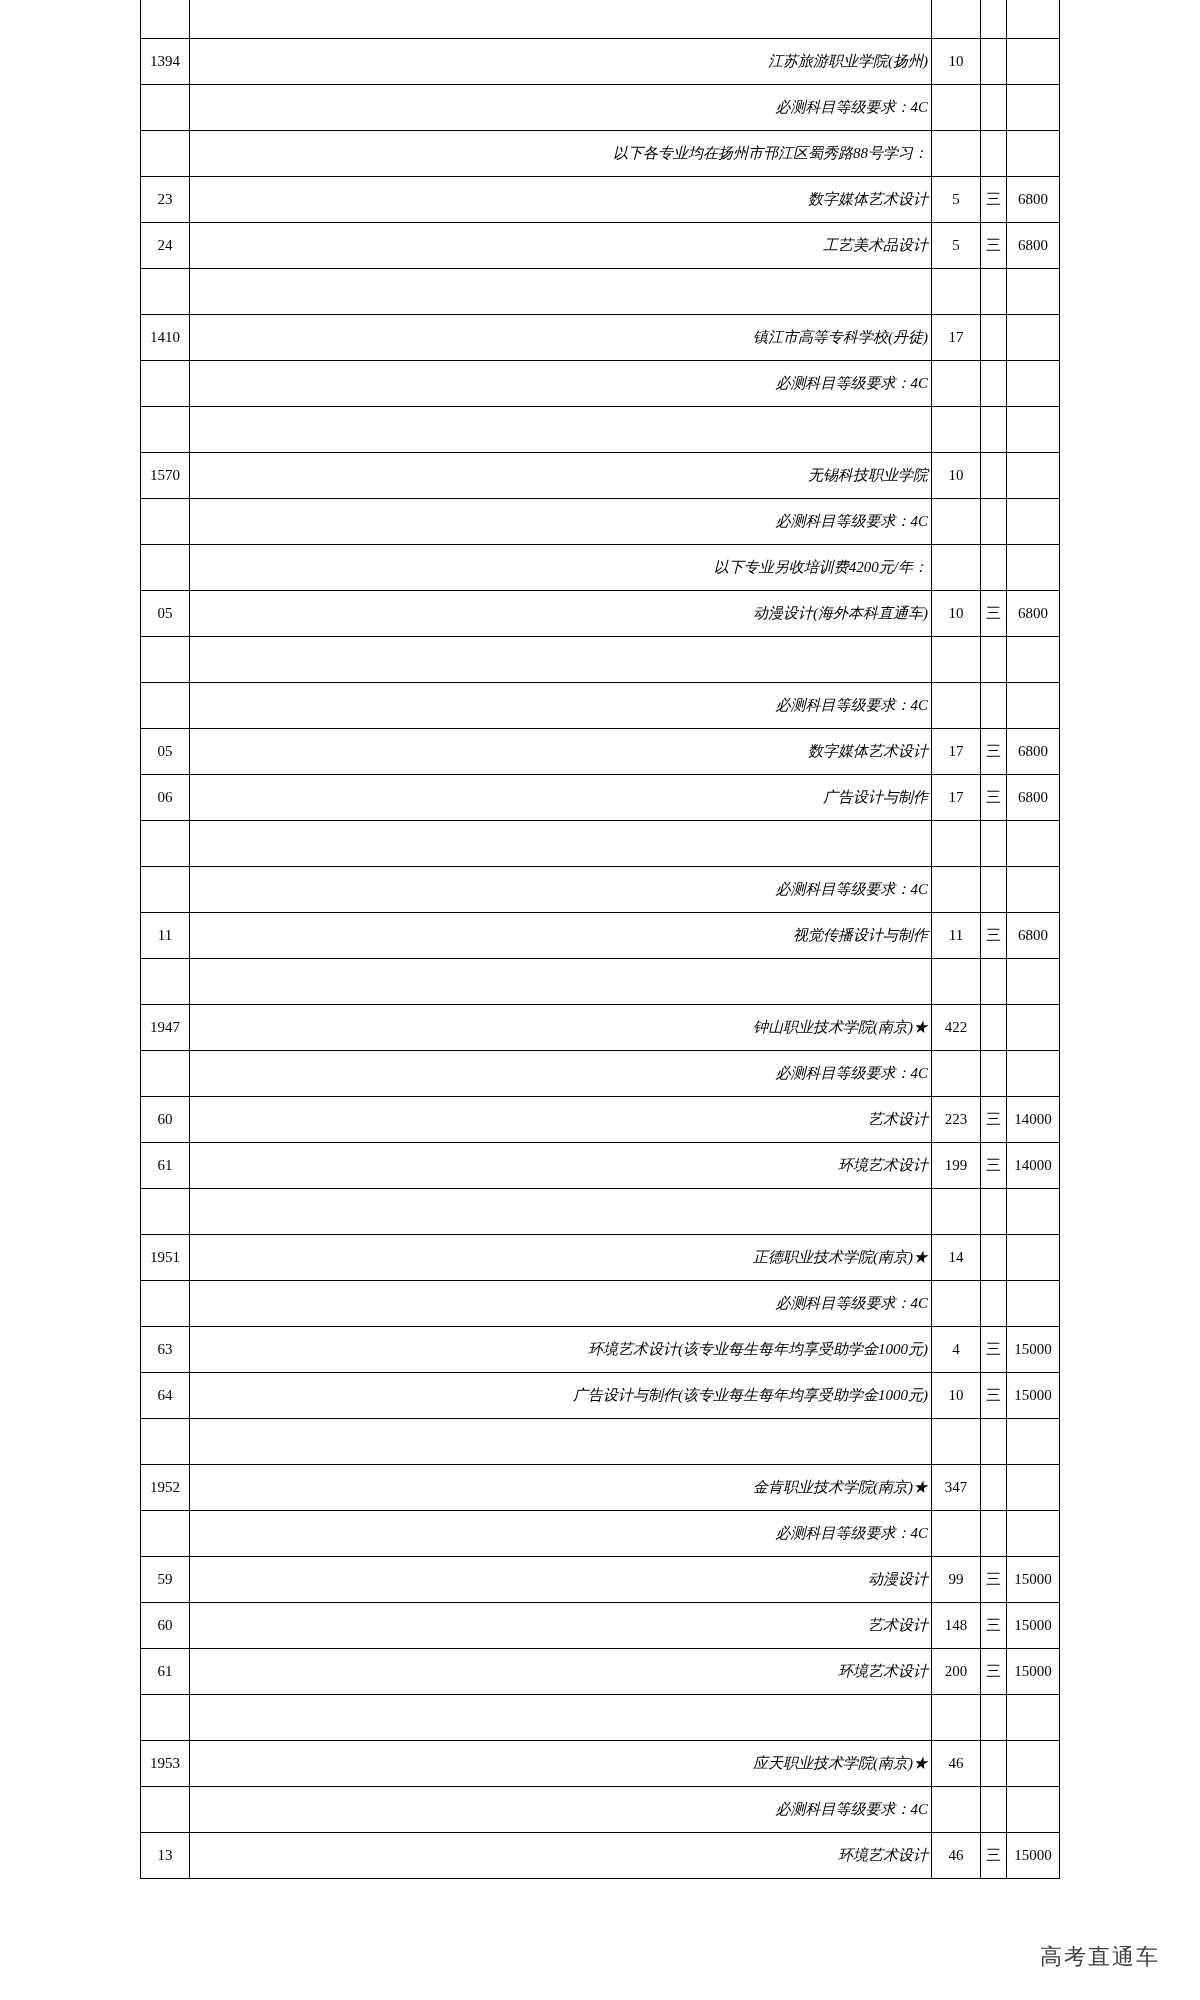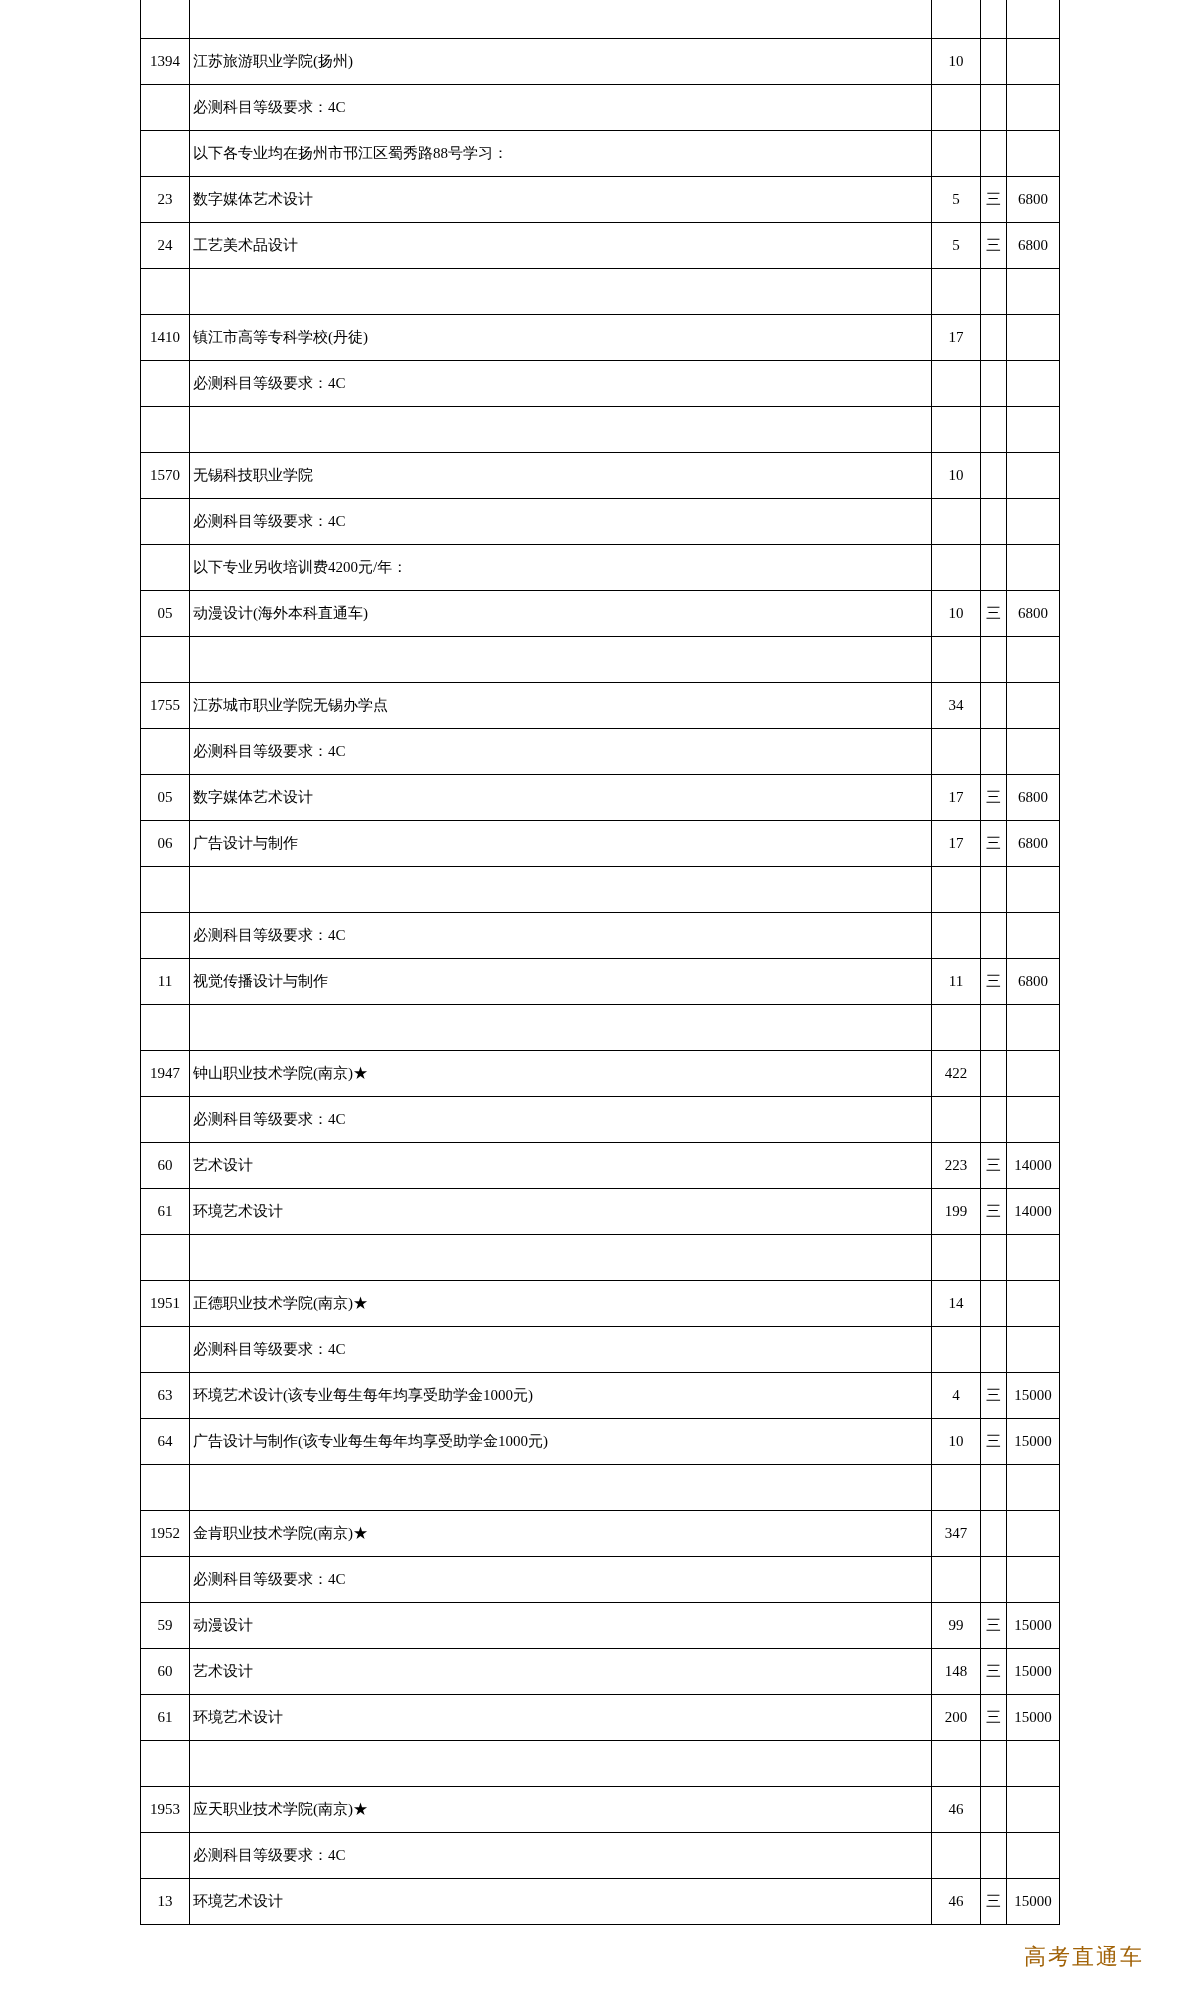--- a/index.html
+++ b/index.html
@@ -44,28 +44,29 @@
   td.code, td.count, td.fee {
     text-align: center;
     font-size: 14px;
   }
   td.batch {
     text-align: center;
     font-size: 13px;
     padding: 0 1px;
   }
   td.name {
-    text-align: left;
+    text-align: right;
     padding-left: 8px;
+    font-style: italic;
   }
   .watermark {
     position: absolute;
-    right: 56px;
+    right: 40px;
     bottom: 28px;
-    color: #a16207;
+    color: #404040;
     font-size: 22px;
     letter-spacing: 2px;
     font-family: "Liberation Sans", "DejaVu Sans", sans-serif;
     user-select: none;
   }
 </style>
 </head>
 <body>
 
 <div class="sheet">
@@ -178,27 +179,20 @@
           <td class="fee">6800</td>
         </tr>
         <tr>
           <td class="code"></td>
           <td class="name"></td>
           <td class="count"></td>
           <td class="batch"></td>
           <td class="fee"></td>
         </tr>
         <tr>
-          <td class="code">1755</td>
-          <td class="name">江苏城市职业学院无锡办学点</td>
-          <td class="count">34</td>
-          <td class="batch"></td>
-          <td class="fee"></td>
-        </tr>
-        <tr>
           <td class="code"></td>
           <td class="name">必测科目等级要求：4C</td>
           <td class="count"></td>
           <td class="batch"></td>
           <td class="fee"></td>
         </tr>
         <tr>
           <td class="code">05</td>
           <td class="name">数字媒体艺术设计</td>
           <td class="count">17</td>

